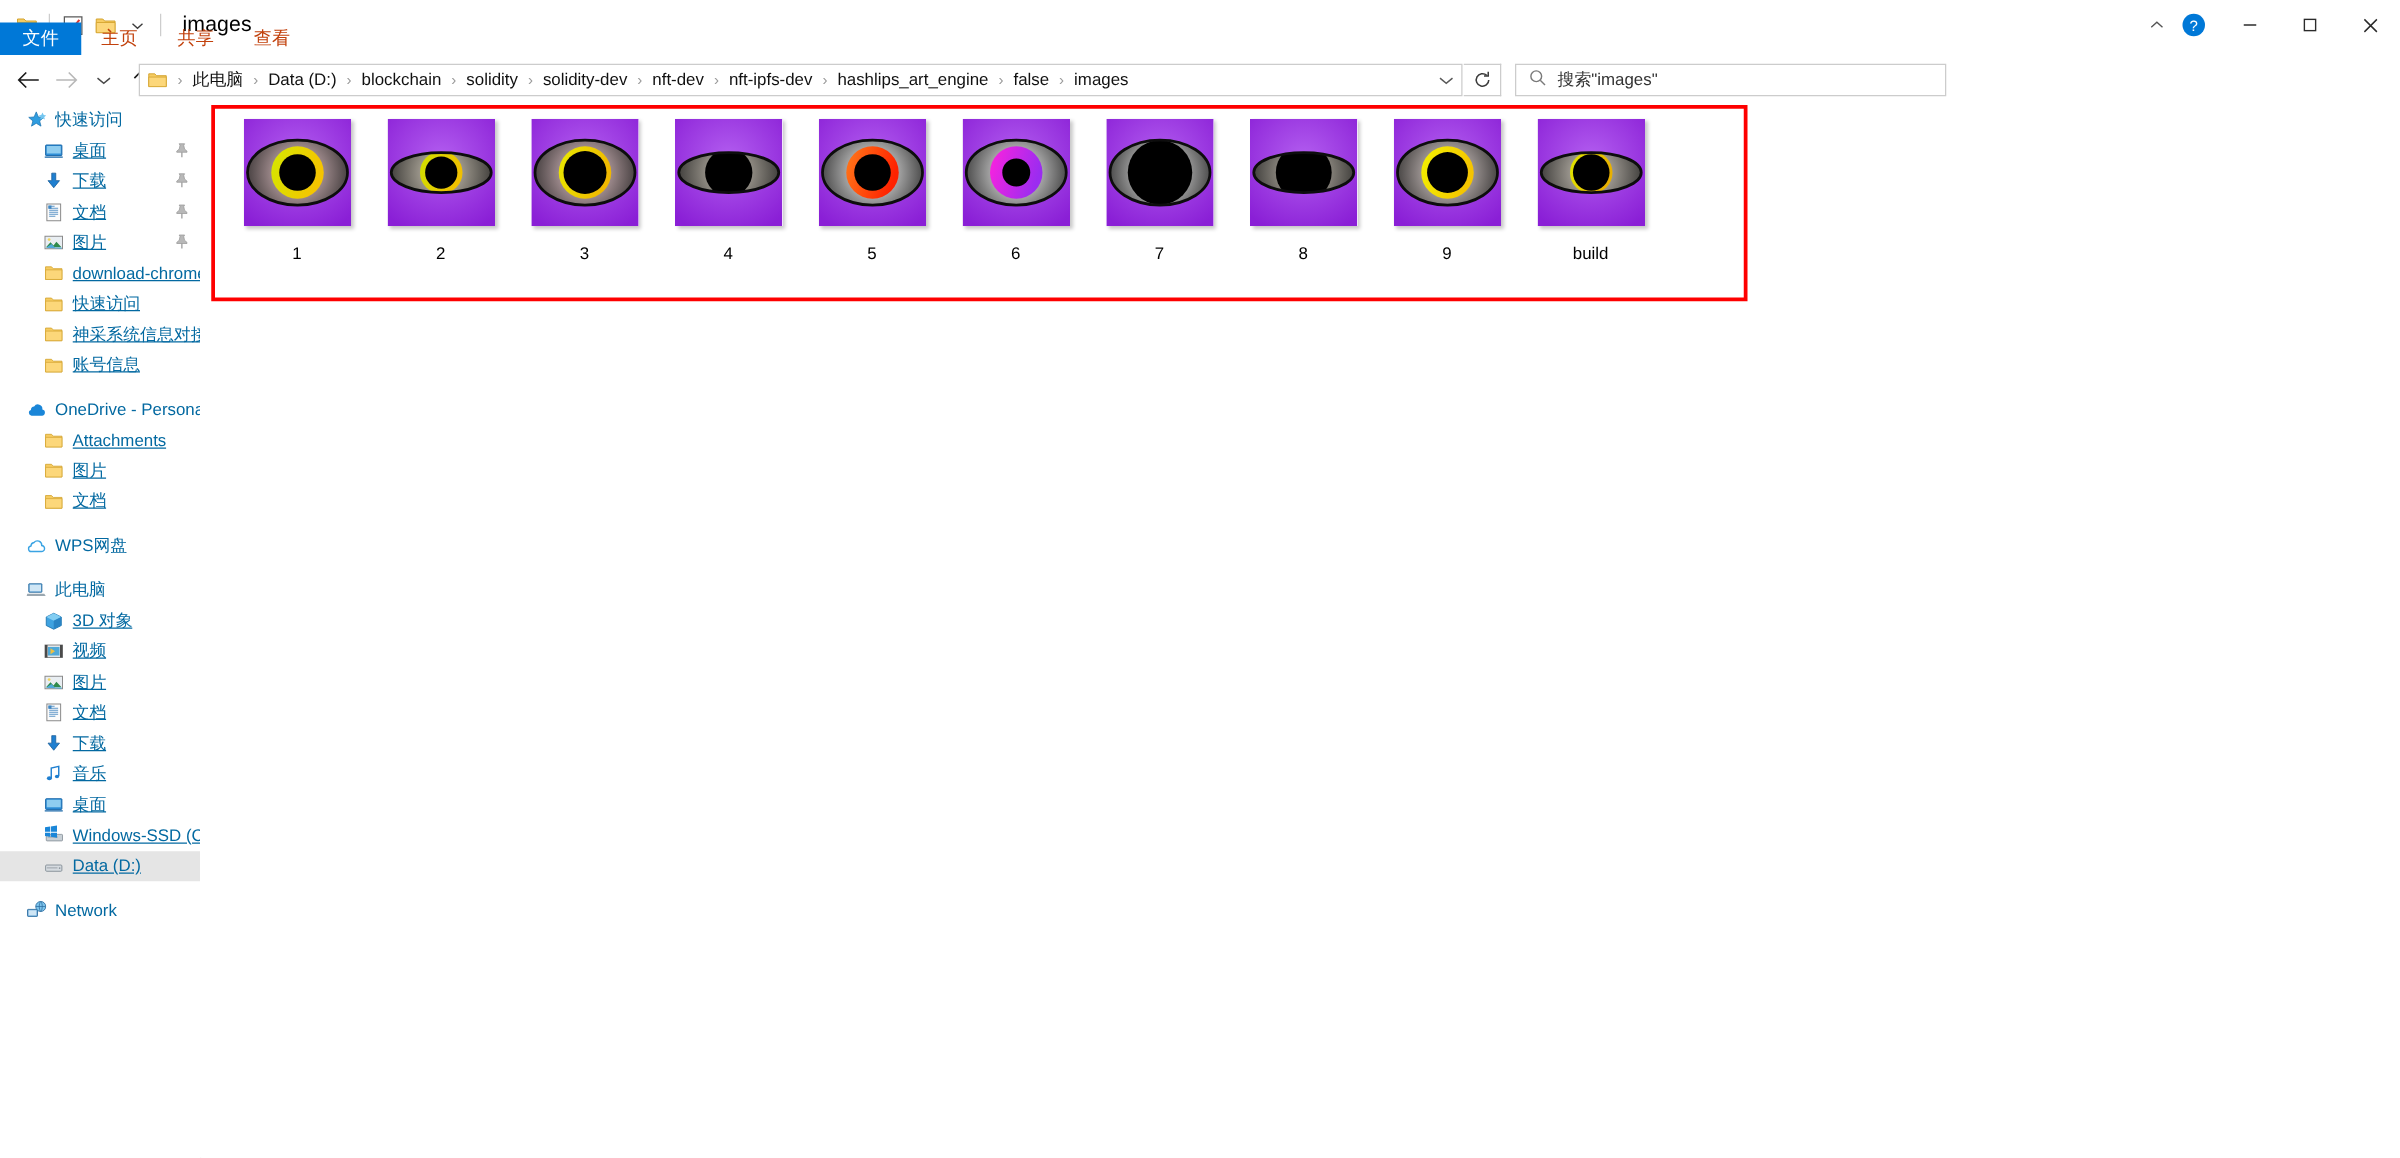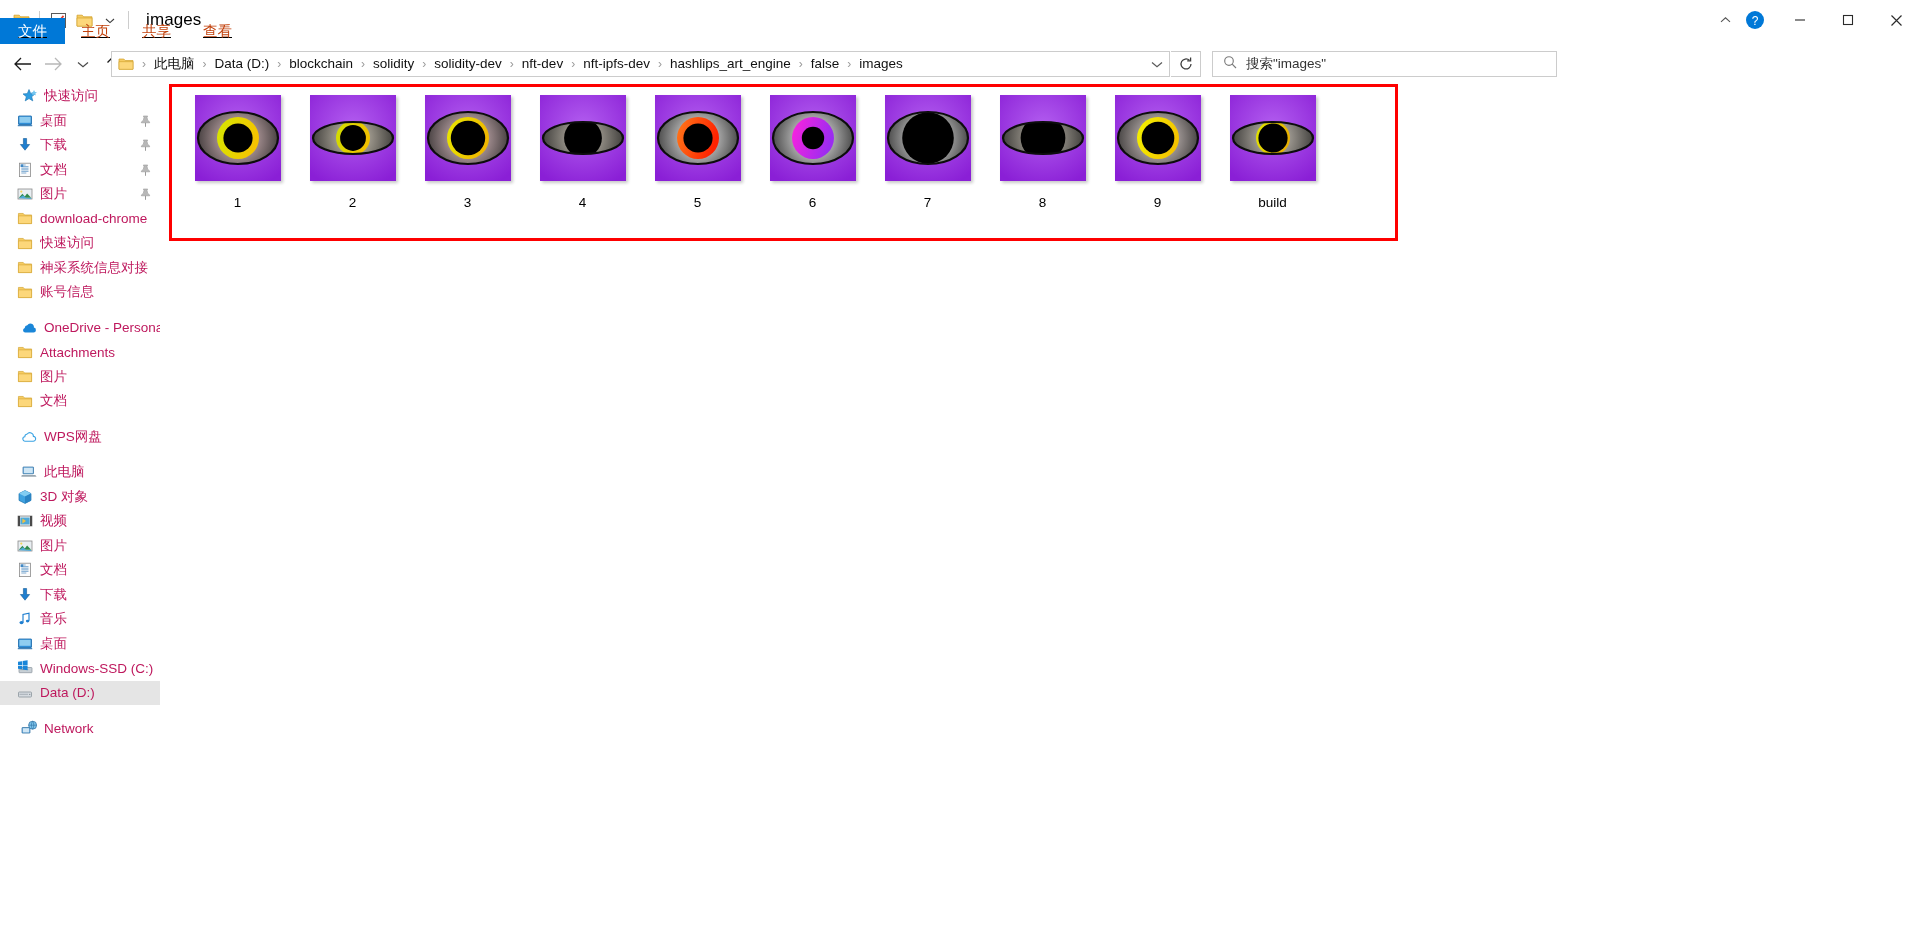--- a/index.html
+++ b/index.html
@@ -37,21 +37,21 @@
     display: flex; align-items: center; justify-content: center;
   }
   .collapse-btn {
     position: absolute; right: 182px; top: 0; height: 40px; width: 26px;
     display: flex; align-items: center; justify-content: center;
   }
 
   
   .ribbon {
     position: absolute; left: 0; top: 18px; width: 1920px; height: 26px;
-    display: flex; align-items: flex-start; text-decoration: underline;
+    display: flex; align-items: flex-start;
   }
   .tab {
     height: 26px; line-height: 26px; padding: 0 16px;
     font-size: 14.5px; color: #c2410c; cursor: default;
     display: flex; align-items: center;
   }
   .tab.file {
     background: #0078d7; color: #ffffff; font-size: 14.5px;
     padding: 0 18px; height: 26px;
   }
@@ -96,37 +96,37 @@
   }
   .search-text { font-size: 13.5px; color: #333; }
 
   
   .sidebar {
     position: absolute; left: 0; top: 84px; width: 160px; height: 842px;
     background: #ffffff; overflow: hidden;
   }
   .sb-item {
     height: 24.5px; display: flex; align-items: center;
-    font-size: 13.5px; color: #be185d; white-space: nowrap;
+    font-size: 13.5px; color: #0369a1; white-space: nowrap;
   }
   .sb-item.sel { background: #e5e5e5; }
   .sb-ico {
     width: 18px; height: 18px; margin-right: 6px; flex: 0 0 18px;
     display: flex; align-items: center; justify-content: center;
   }
   .sb-label { overflow: hidden; }
   .sb-gap { height: 11px; }
   .pin {
     position: absolute; right: 8px; width: 12px; height: 14px;
   }
   .sb-row-wrap { position: relative; }
 
   
   .d0 { padding-left: 20px; }
-  .d1 { padding-left: 16px; }
+  .d1 { padding-left: 34px; text-decoration: underline; }
 
   
   .content {
     position: absolute; left: 160px; top: 84px; width: 1760px; height: 842px;
     background: #ffffff;
   }
   .sb-divider {
     position: absolute; left: 160px; top: 84px; width: 1px; height: 842px;
     background: #e8e8e8;
   }

